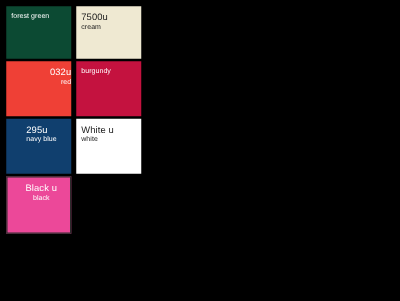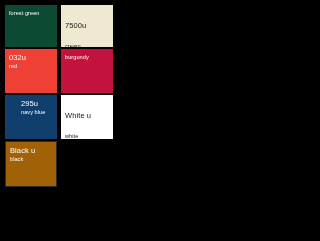--- a/index.html
+++ b/index.html
@@ -44,48 +44,48 @@
   .swatch .name {
     display: block;
     font-size: 5.6px;
     line-height: 8px;
     letter-spacing: 0.05px;
     white-space: nowrap;
   }
   .swatch.light-text .code,
   .swatch.light-text .name { color: #ffffff; }
   .swatch.dark-text .code,
-  .swatch.dark-text .name { color: #1a1a1a; margin-top: 12px; }
+  .swatch.dark-text .name { color: #1a1a1a; }
   .swatch.outlined { border: 1px solid #2c2c2c; }
 </style>
 </head>
 <body>
 
 <div class="palette">
   <div class="grid">
       <div class="swatch light-text" style="background: rgb(12, 74, 51);">
         <span class="name">forest green</span>
       </div>
       <div class="swatch dark-text" style="background: rgb(239, 233, 210);">
         <span class="code">7500u</span>
         <span class="name">cream</span>
       </div>
-      <div class="swatch light-text" style="background: rgb(239, 64, 54);">
+      <div class="swatch light-text" style="background: rgb(239, 64, 54); text-align: right;">
         <span class="code">032u</span>
         <span class="name">red</span>
       </div>
       <div class="swatch light-text" style="background: rgb(196, 18, 63);">
         <span class="name">burgundy</span>
       </div>
       <div class="swatch light-text" style="background: rgb(16, 63, 110); padding-left: 16px;">
         <span class="code">295u</span>
         <span class="name">navy blue</span>
       </div>
       <div class="swatch dark-text" style="background: rgb(255, 255, 255);">
         <span class="code">White u</span>
         <span class="name">white</span>
       </div>
-      <div class="swatch light-text outlined" style="background: #a16207;">
+      <div class="swatch light-text outlined" style="background: #ec4899; text-align: center;">
         <span class="code">Black u</span>
         <span class="name">black</span>
       </div>
     </div>
 </div>
 
 </body></html>

